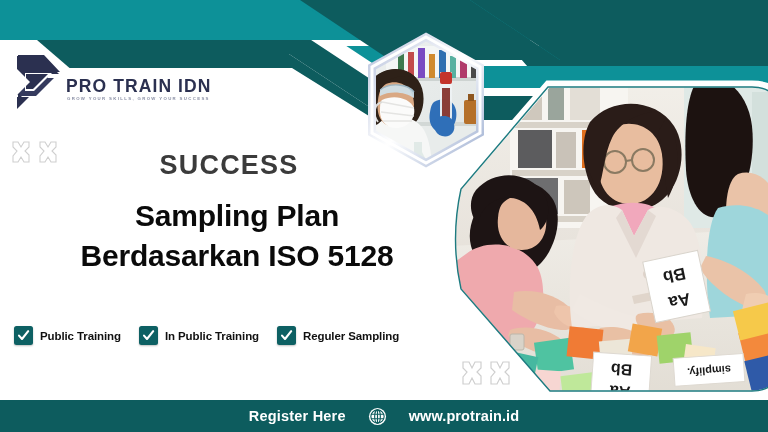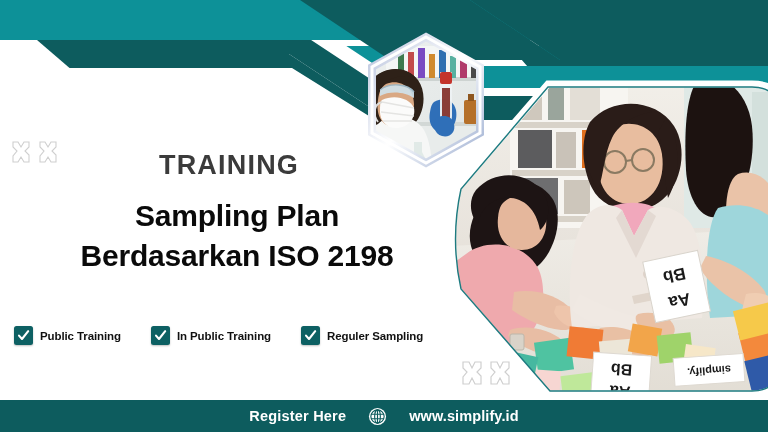--- a/index.html
+++ b/index.html
@@ -41,21 +41,21 @@
   }
   .title-wrap{position:absolute;left:8px;top:196px;width:458px;text-align:center;}
   .title-line{
     font-size:30px;font-weight:bold;color:#0a0a0a;
     line-height:40px;letter-spacing:-0.2px;white-space:nowrap;
   }
 
   
   .checks{
     position:absolute;left:14px;top:326px;
-    display:flex;align-items:center;gap:30px;
+    display:flex;align-items:center;gap:18px;
   }
   .check-item{display:flex;align-items:center;gap:7px;}
   .cbox{
     width:19px;height:19px;border-radius:2.5px;
     background:#0d6063;display:flex;align-items:center;justify-content:center;
     flex:0 0 auto;box-shadow:0 1px 2px rgba(0,0,0,.25);
   }
   .cbox svg{display:block;}
   .check-label{
     font-size:11.5px;font-weight:bold;color:#111;white-space:nowrap;
@@ -114,35 +114,49 @@
 
       <path d="M 0,54 L 289,54 L 383,116 L 768,116 L 768,96 L 396,96 L 302,34 L 0,34 Z" fill="#0d5c5e"></path>
 
       <path d="M 0,34 L 0,120 L 130,120 L 30,34 Z" fill="#ffffff"></path>
 
       <path d="M 0,0 L 296,0 L 352,38 L 0,38 Z" fill="#0d9198"></path>
       <path d="M 0,38 L 0,40 L 352,40 L 352,38 Z" fill="#0d9198"></path>
     </svg>
   </div>
 
+  <div class="logo-block">
+    <svg class="logo-mark" viewBox="0 0 48 60">
+      <path d="M4,3 L30,3 L46,20 L28,20 L34,26 L20,26 L4,10 Z" fill="#2b3050"></path>
+      <path d="M4,12 L22,30 L4,48 Z" fill="#2b3050"></path>
+      <path d="M6,26 L24,26 L40,26 L22,44 L6,44 Z" fill="#353b5e"></path>
+      <path d="M3,4 L27,4 L45,22 L24,22 L3,43 Z" fill="#2b3050"></path>
+      <path d="M11,21 L27,21 L38,21 L20,39 L11,39 Z" fill="#ffffff"></path>
+      <path d="M12,22 L34,22 L19,37 L12,37 Z" fill="#2b3050"></path>
+      <path d="M2,44 L16,30 L2,16 Z" fill="#ffffff"></path>
+      <path d="M3,45 L3,57 L15,45 Z" fill="#2b3050"></path>
+    </svg>
+    <div class="logo-name">PRO TRAIN IDN</div>
+    <div class="logo-tag">GROW YOUR SKILLS, GROW YOUR SUCCESS</div>
+  </div>
 
   <svg class="xdeco" style="left:8px;top:140px;width:56px;height:26px;" viewBox="0 0 56 26">
     <path d="M5,2 L10,2 L13,7 L16,2 L21,2 L21,7 L17,11 L21,15 L21,22 L16,22 L13,17 L10,22 L5,22 L5,16 L9,11 L5,7 Z" fill="none" stroke="#cfcfcf" stroke-width="1.1"></path>
     <path d="M32,2 L37,2 L40,7 L43,2 L48,2 L48,7 L44,11 L48,15 L48,22 L43,22 L40,17 L37,22 L32,22 L32,16 L36,11 L32,7 Z" fill="none" stroke="#cfcfcf" stroke-width="1.1"></path>
   </svg>
 
   <svg class="xdeco" style="left:458px;top:360px;width:58px;height:28px;" viewBox="0 0 58 28">
     <path d="M5,2 L11,2 L14,8 L17,2 L23,2 L23,8 L19,12 L23,16 L23,24 L17,24 L14,18 L11,24 L5,24 L5,17 L9,12 L5,8 Z" fill="none" stroke="#cfcfcf" stroke-width="1.2"></path>
     <path d="M33,2 L39,2 L42,8 L45,2 L51,2 L51,8 L47,12 L51,16 L51,24 L45,24 L42,18 L39,24 L33,24 L33,17 L37,12 L33,8 Z" fill="none" stroke="#cfcfcf" stroke-width="1.2"></path>
   </svg>
 
-  <div class="training-word">TRAINING</div>
+  <div class="training-word">SUCCESS</div>
   <div class="title-wrap">
     <div class="title-line">Sampling Plan</div>
-    <div class="title-line">Berdasarkan ISO 2198</div>
+    <div class="title-line">Berdasarkan ISO 5128</div>
   </div>
 
   <div class="checks">
 
     <div class="check-item">
       <span class="cbox">
         <svg width="13" height="13" viewBox="0 0 13 13">
           <path d="M2,6.6 L5,10 L11.2,2.2" fill="none" stroke="#ffffff" stroke-width="2.1" stroke-linecap="round" stroke-linejoin="round"></path>
         </svg>
       </span>
@@ -351,16 +365,16 @@
   </svg>
 
   <div class="footer">
     <span class="footer-text">Register Here</span>
     <svg class="globe" viewBox="0 0 20 20">
       <circle cx="10" cy="10" r="9" fill="#ffffff"></circle>
       <circle cx="10" cy="10" r="7" fill="none" stroke="#0d5c5e" stroke-width="1.2"></circle>
       <ellipse cx="10" cy="10" rx="3" ry="7" fill="none" stroke="#0d5c5e" stroke-width="1.2"></ellipse>
       <path d="M3.2,7.6 L16.8,7.6 M3.2,12.4 L16.8,12.4 M10,3 L10,17" stroke="#0d5c5e" stroke-width="1.2"></path>
     </svg>
-    <span class="footer-url">www.simplify.id</span>
+    <span class="footer-url">www.protrain.id</span>
   </div>
 
 </div>
 
 </body></html>

